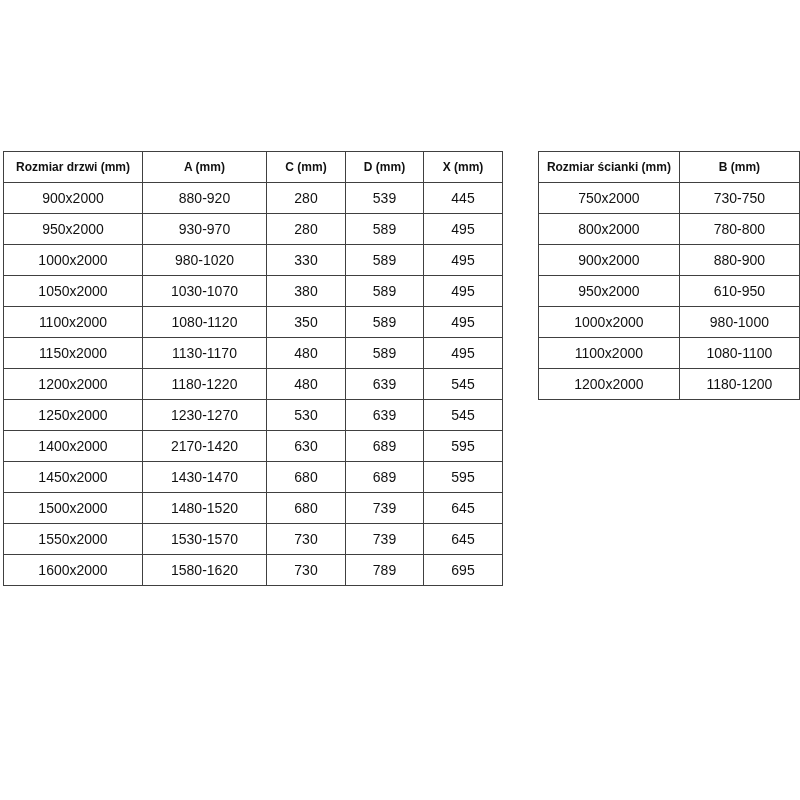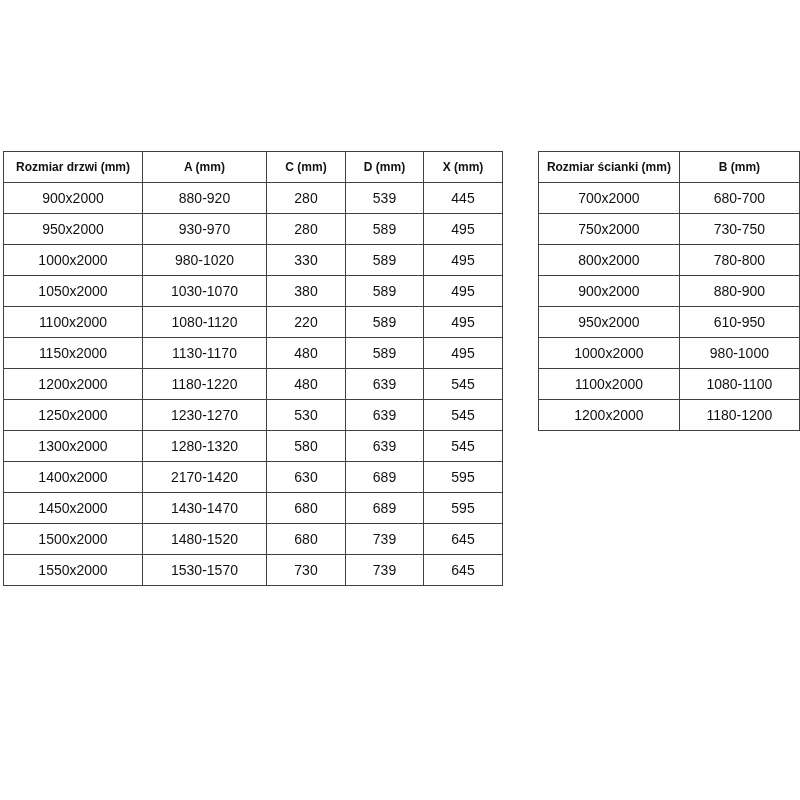--- a/index.html
+++ b/index.html
@@ -95,21 +95,21 @@
         <tr>
           <td>1050x2000</td>
           <td>1030-1070</td>
           <td>380</td>
           <td>589</td>
           <td>495</td>
         </tr>
         <tr>
           <td>1100x2000</td>
           <td>1080-1120</td>
-          <td>220</td>
+          <td>350</td>
           <td>589</td>
           <td>495</td>
         </tr>
         <tr>
           <td>1150x2000</td>
           <td>1130-1170</td>
           <td>480</td>
           <td>589</td>
           <td>495</td>
         </tr>
@@ -121,27 +121,20 @@
           <td>545</td>
         </tr>
         <tr>
           <td>1250x2000</td>
           <td>1230-1270</td>
           <td>530</td>
           <td>639</td>
           <td>545</td>
         </tr>
         <tr>
-          <td>1300x2000</td>
-          <td>1280-1320</td>
-          <td>580</td>
-          <td>639</td>
-          <td>545</td>
-        </tr>
-        <tr>
           <td>1400x2000</td>
           <td>2170-1420</td>
           <td>630</td>
           <td>689</td>
           <td>595</td>
         </tr>
         <tr>
           <td>1450x2000</td>
           <td>1430-1470</td>
           <td>680</td>
@@ -155,34 +148,37 @@
           <td>739</td>
           <td>645</td>
         </tr>
         <tr>
           <td>1550x2000</td>
           <td>1530-1570</td>
           <td>730</td>
           <td>739</td>
           <td>645</td>
         </tr>
+        <tr>
+          <td>1600x2000</td>
+          <td>1580-1620</td>
+          <td>730</td>
+          <td>789</td>
+          <td>695</td>
+        </tr>
       </tbody>
     </table>
   <table class="wall-table">
       <thead>
         <tr>
           <th>Rozmiar ścianki (mm)</th>
           <th>B (mm)</th>
         </tr>
       </thead>
       <tbody>
-        <tr>
-          <td>700x2000</td>
-          <td>680-700</td>
-        </tr>
         <tr>
           <td>750x2000</td>
           <td>730-750</td>
         </tr>
         <tr>
           <td>800x2000</td>
           <td>780-800</td>
         </tr>
         <tr>
           <td>900x2000</td>

